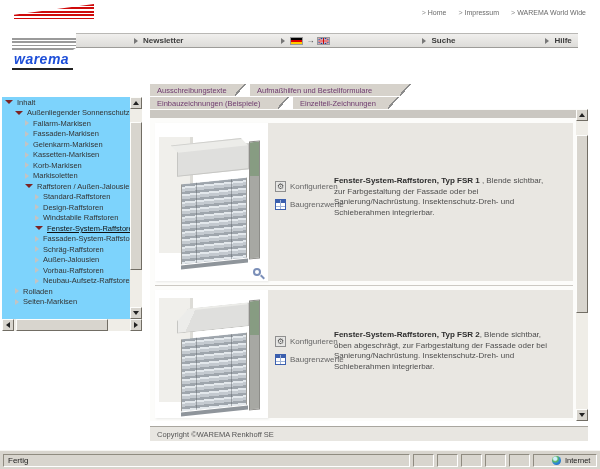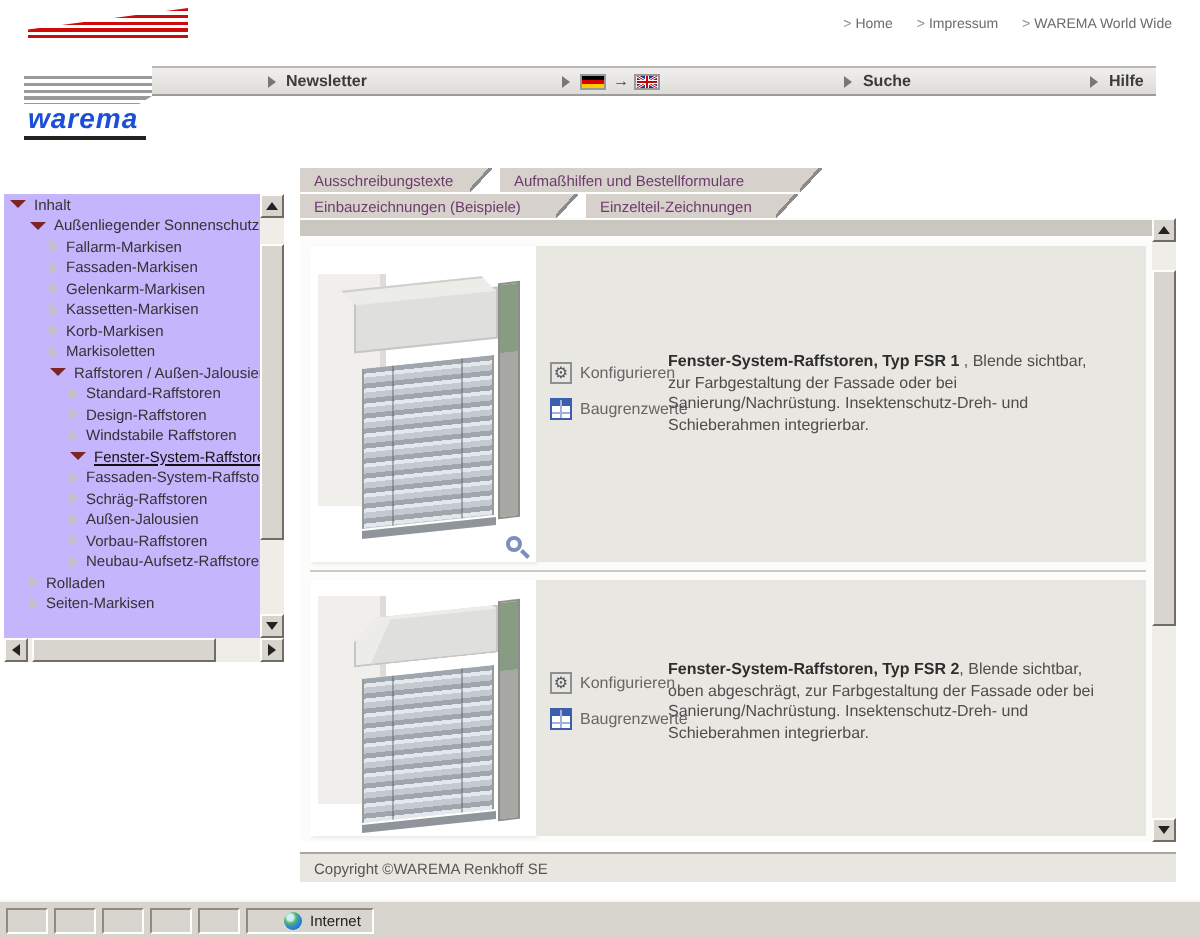--- a/index.html
+++ b/index.html
@@ -42,21 +42,21 @@
   .nav-arr { width:0; height:0; border-top:3px solid transparent; border-bottom:3px solid transparent;
     border-left:4px solid #777; margin-right:5px; }
   .ni-newsletter { margin-left:10px; } .ni-flags { margin-left:50px; }
   .ni-suche { margin-left:44px; } .ni-hilfe { margin-left:42px; }
   .flag-de { width:13px; height:8px; border:1px solid #999;
     background:linear-gradient(#000 0 33%, #d00 33% 66%, #fc0 66%); cursor:pointer; }
   .flag-arrow { margin:0 3px; font-size:8px; color:#444; font-weight:normal; }
   .flag-uk { width:13px; height:8px; border:1px solid #999; display:block; cursor:pointer; }
 
   
-  .tree-wrap { position:absolute; left:2px; top:97px; width:140px; height:234px; background:#c4b5fd; }
+  .tree-wrap { position:absolute; left:2px; top:97px; width:140px; height:234px; background:#7dd3fc; }
   .tree { position:absolute; left:0; top:0; right:12px; bottom:12px; overflow:hidden;
     font-size:7.5px; color:#333; }
   .ti { height:10.5px; display:flex; align-items:center; white-space:nowrap; cursor:pointer; }
   .lvl0 { padding-left:3px; } .lvl1 { padding-left:13px; } .lvl2 { padding-left:23px; } .lvl3 { padding-left:33px; }
   .arr { display:inline-block; width:0; height:0; margin-right:4px; flex:none; }
   .collapsed .arr { border-top:3px solid transparent; border-bottom:3px solid transparent; border-left:4px solid #c3c3c3; }
   .expanded .arr { border-left:4px solid transparent; border-right:4px solid transparent; border-top:4px solid #7d2424; }
   .sel .lbl { text-decoration:underline; color:#111; }
 
   
@@ -409,20 +409,21 @@
         </div>
     </div>
   </div>
 
   <div class="footer">
     <span class="c">Copyright ©</span>
     <span class="co">WAREMA Renkhoff SE</span>
   </div>
 
   <div class="statusbar">
+    <div class="sb-panel sb-main">Fertig</div>
     <div class="sb-panel sb-cell"></div>
     <div class="sb-panel sb-cell"></div>
     <div class="sb-panel sb-cell"></div>
     <div class="sb-panel sb-cell"></div>
     <div class="sb-panel sb-cell"></div>
     <div class="sb-panel sb-net">
       <span class="globe"></span>
       <span>Internet</span>
     </div>
   </div>

